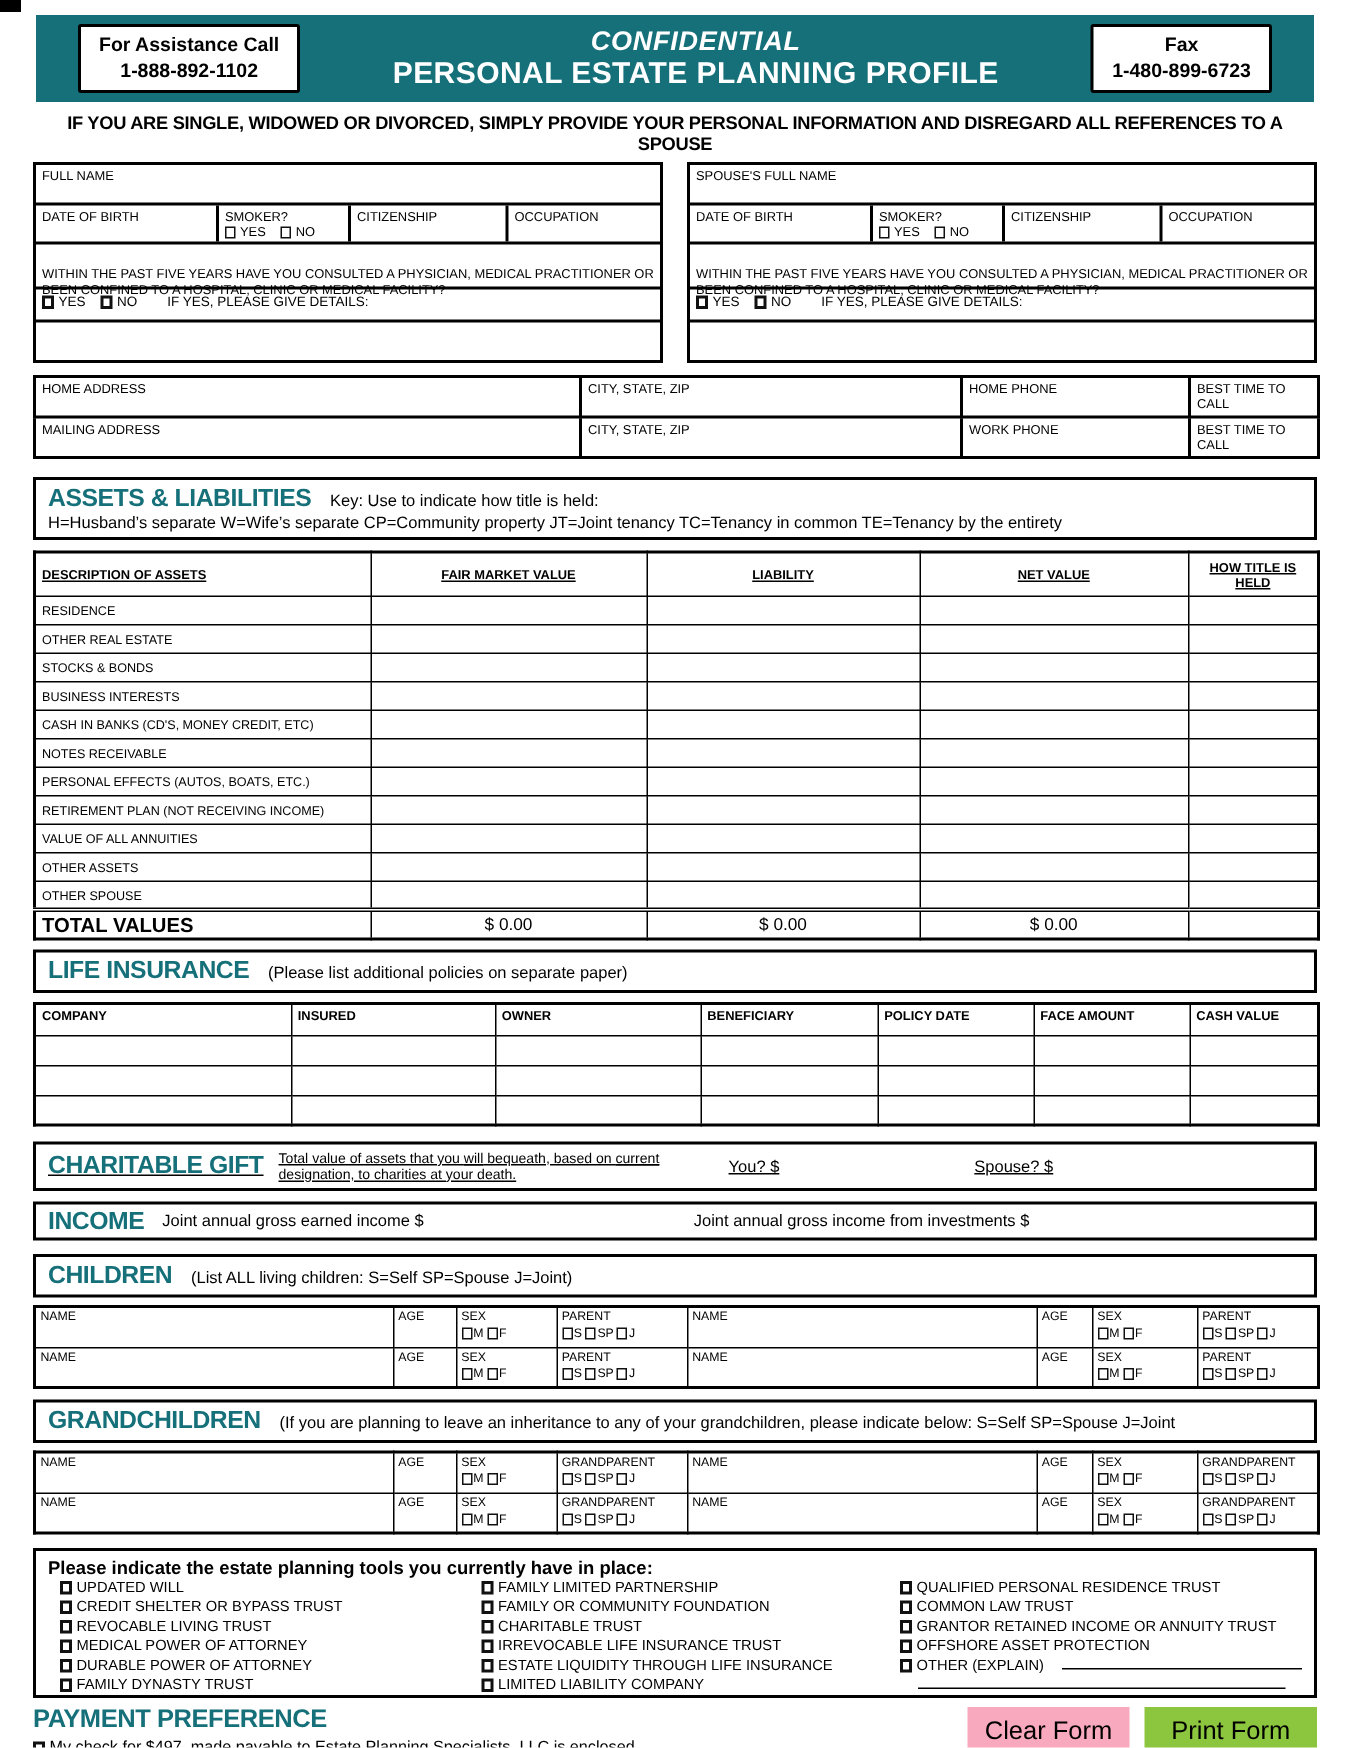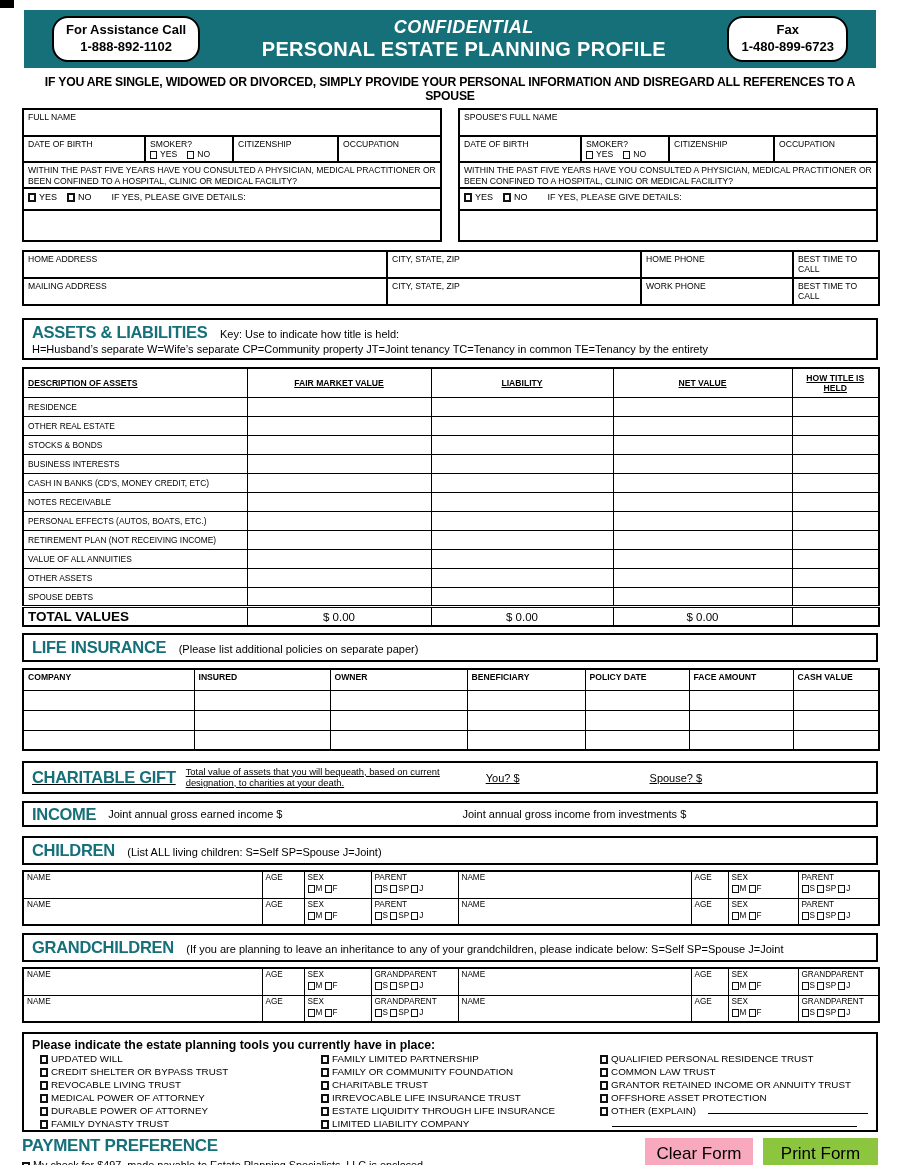--- a/index.html
+++ b/index.html
@@ -2,36 +2,36 @@
 <html><head>
 <meta charset="utf-8">
 <style>
   * { margin:0; padding:0; box-sizing:border-box; }
   body { font-family:"Liberation Sans", sans-serif; background:#fff; color:#000; }
   .page { position:relative; width:900px; height:1165px; background:#fff; overflow:hidden; }
   .corner-mark { position:absolute; left:0; top:0; width:14px; height:8px; background:#000; }
 
   
   .topbar { margin:10px 24px 0 24px; height:58px; background:#16707a; display:flex; align-items:center; justify-content:space-between; padding:0 28px; }
-  .pillbox { background:#fff; border:2px solid #000; border-radius:16px; padding:4px 12px; text-align:center; font-weight:bold; font-size:13px; line-height:1.3; }
+  .pillbox { background:#fff; border:2px solid #000; border-radius:2px; padding:4px 12px; text-align:center; font-weight:bold; font-size:13px; line-height:1.3; }
   .title-center { text-align:center; color:#fff; }
   .title-center .t1 { font-style:italic; font-weight:bold; font-size:18px; letter-spacing:.5px; }
   .title-center .t2 { font-weight:bold; font-size:20px; letter-spacing:.3px; }
 
   .notice { margin:7px 20px 5px 20px; font-weight:bold; font-size:12.2px; text-align:center; letter-spacing:-0.2px; }
 
   
   .pwrap { display:flex; gap:16px; margin:0 22px; }
   .pbox { flex:1; border:2px solid #000; height:134px; }
   .prow1 { height:27px; border-bottom:2px solid #000; font-size:8.6px; padding:2px 4px; }
   .prow2 { height:26px; border-bottom:2px solid #000; display:flex; font-size:8.6px; }
   .prow2 > div { padding:2px 4px; border-right:2px solid #000; }
   .prow2 > div:last-child { border-right:none; }
   .c-dob { width:122px; } .c-smoke { width:88px; } .c-cit { width:105px; } .c-occ { flex:1; }
-  .prow3 { height:26px; border-bottom:2px solid #000; font-size:8.6px; padding:2px 4px; line-height:1.25; }
+  .prow3 { height:26px; border-bottom:2px solid #000; font-size:8.6px; padding:14px 4px; line-height:1.25; }
   .prow4 { height:22px; border-bottom:2px solid #000; font-size:9px; padding:3px 4px; }
   .prow5 { height:29px; }
   .cb { display:inline-block; width:8px; height:9px; border:2px solid #111; background:#fff; vertical-align:-2px; margin-right:3px; }
   .cb.sm { width:7px; height:8px; border-width:1.8px; }
   .gap6 { display:inline-block; width:10px; }
 
   
   table { border-collapse:collapse; }
   .addr { margin:8px 22px 0 22px; width:856px; table-layout:fixed; border:2px solid #000; }
   .addr td { border:2px solid #000; height:27px; vertical-align:top; font-size:8.6px; padding:2px 4px; }
@@ -261,21 +261,21 @@
           <td></td>
         </tr>
     <tr>
           <td>OTHER ASSETS</td>
           <td></td>
           <td></td>
           <td></td>
           <td></td>
         </tr>
     <tr>
-          <td>SPOUSE DEBTS</td>
+          <td>OTHER SPOUSE</td>
           <td></td>
           <td></td>
           <td></td>
           <td></td>
         </tr>
     <tr class="total">
       <td class="tot-l">TOTAL VALUES</td>
       <td class="money">$ 0.00</td>
       <td class="money">$ 0.00</td>
       <td class="money">$ 0.00</td>

